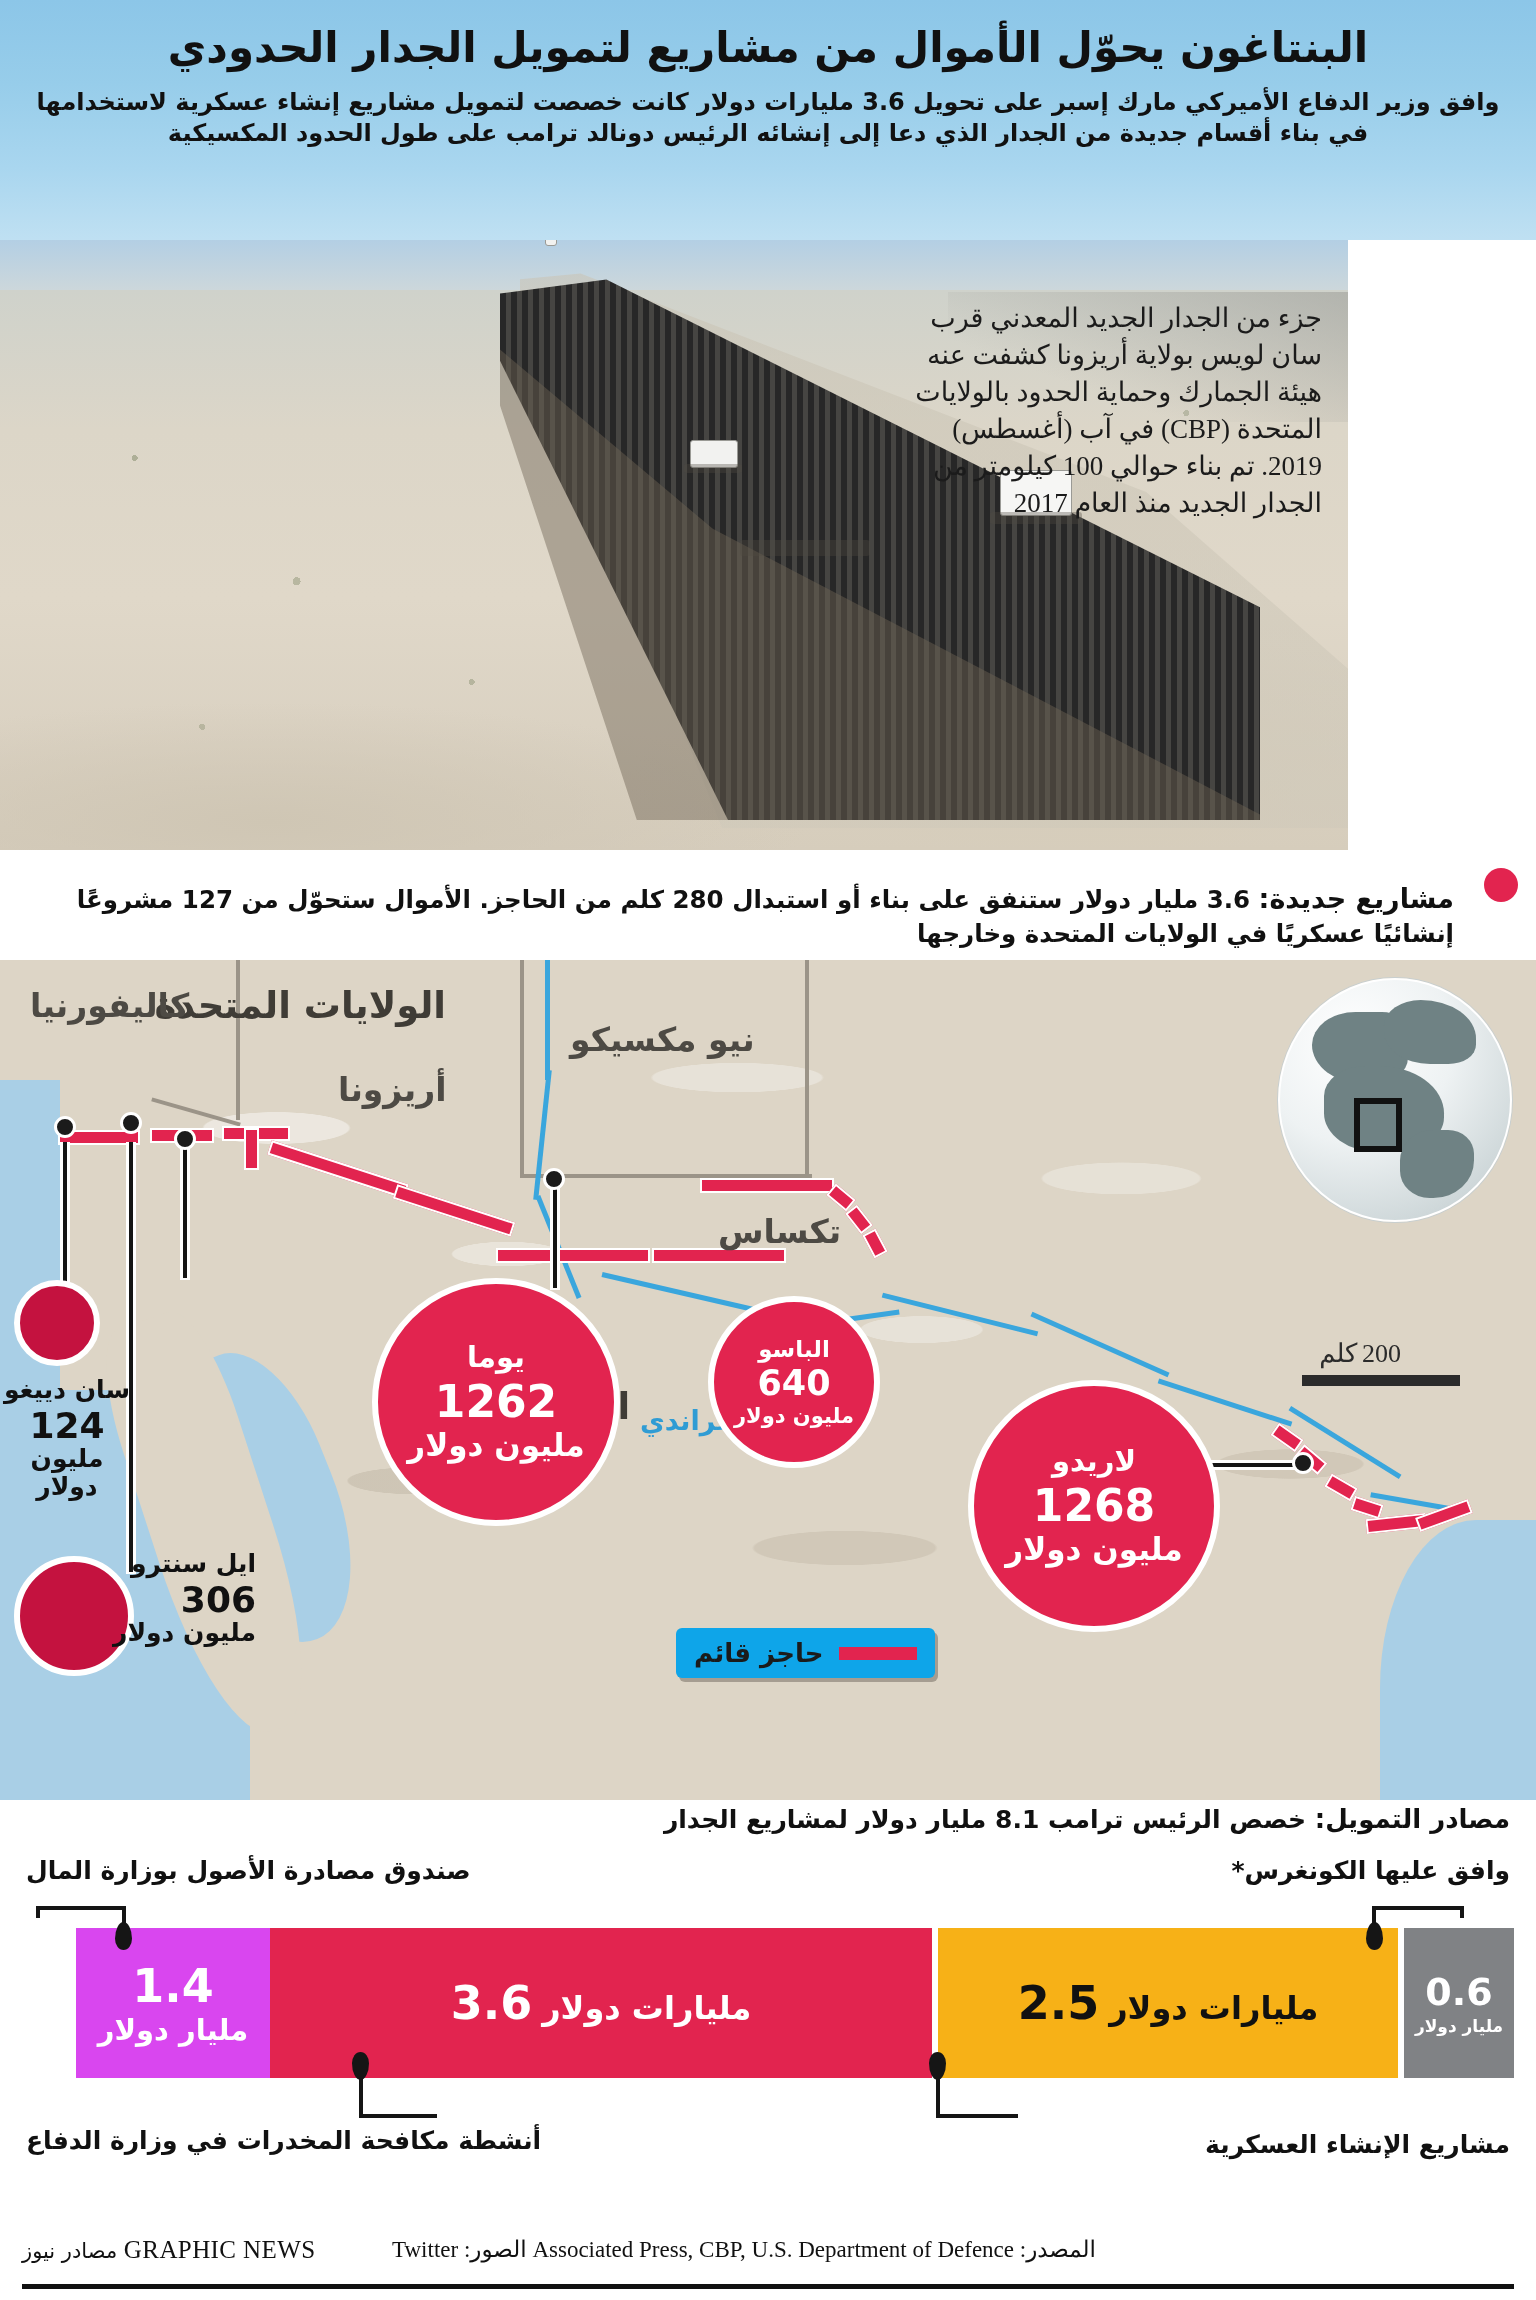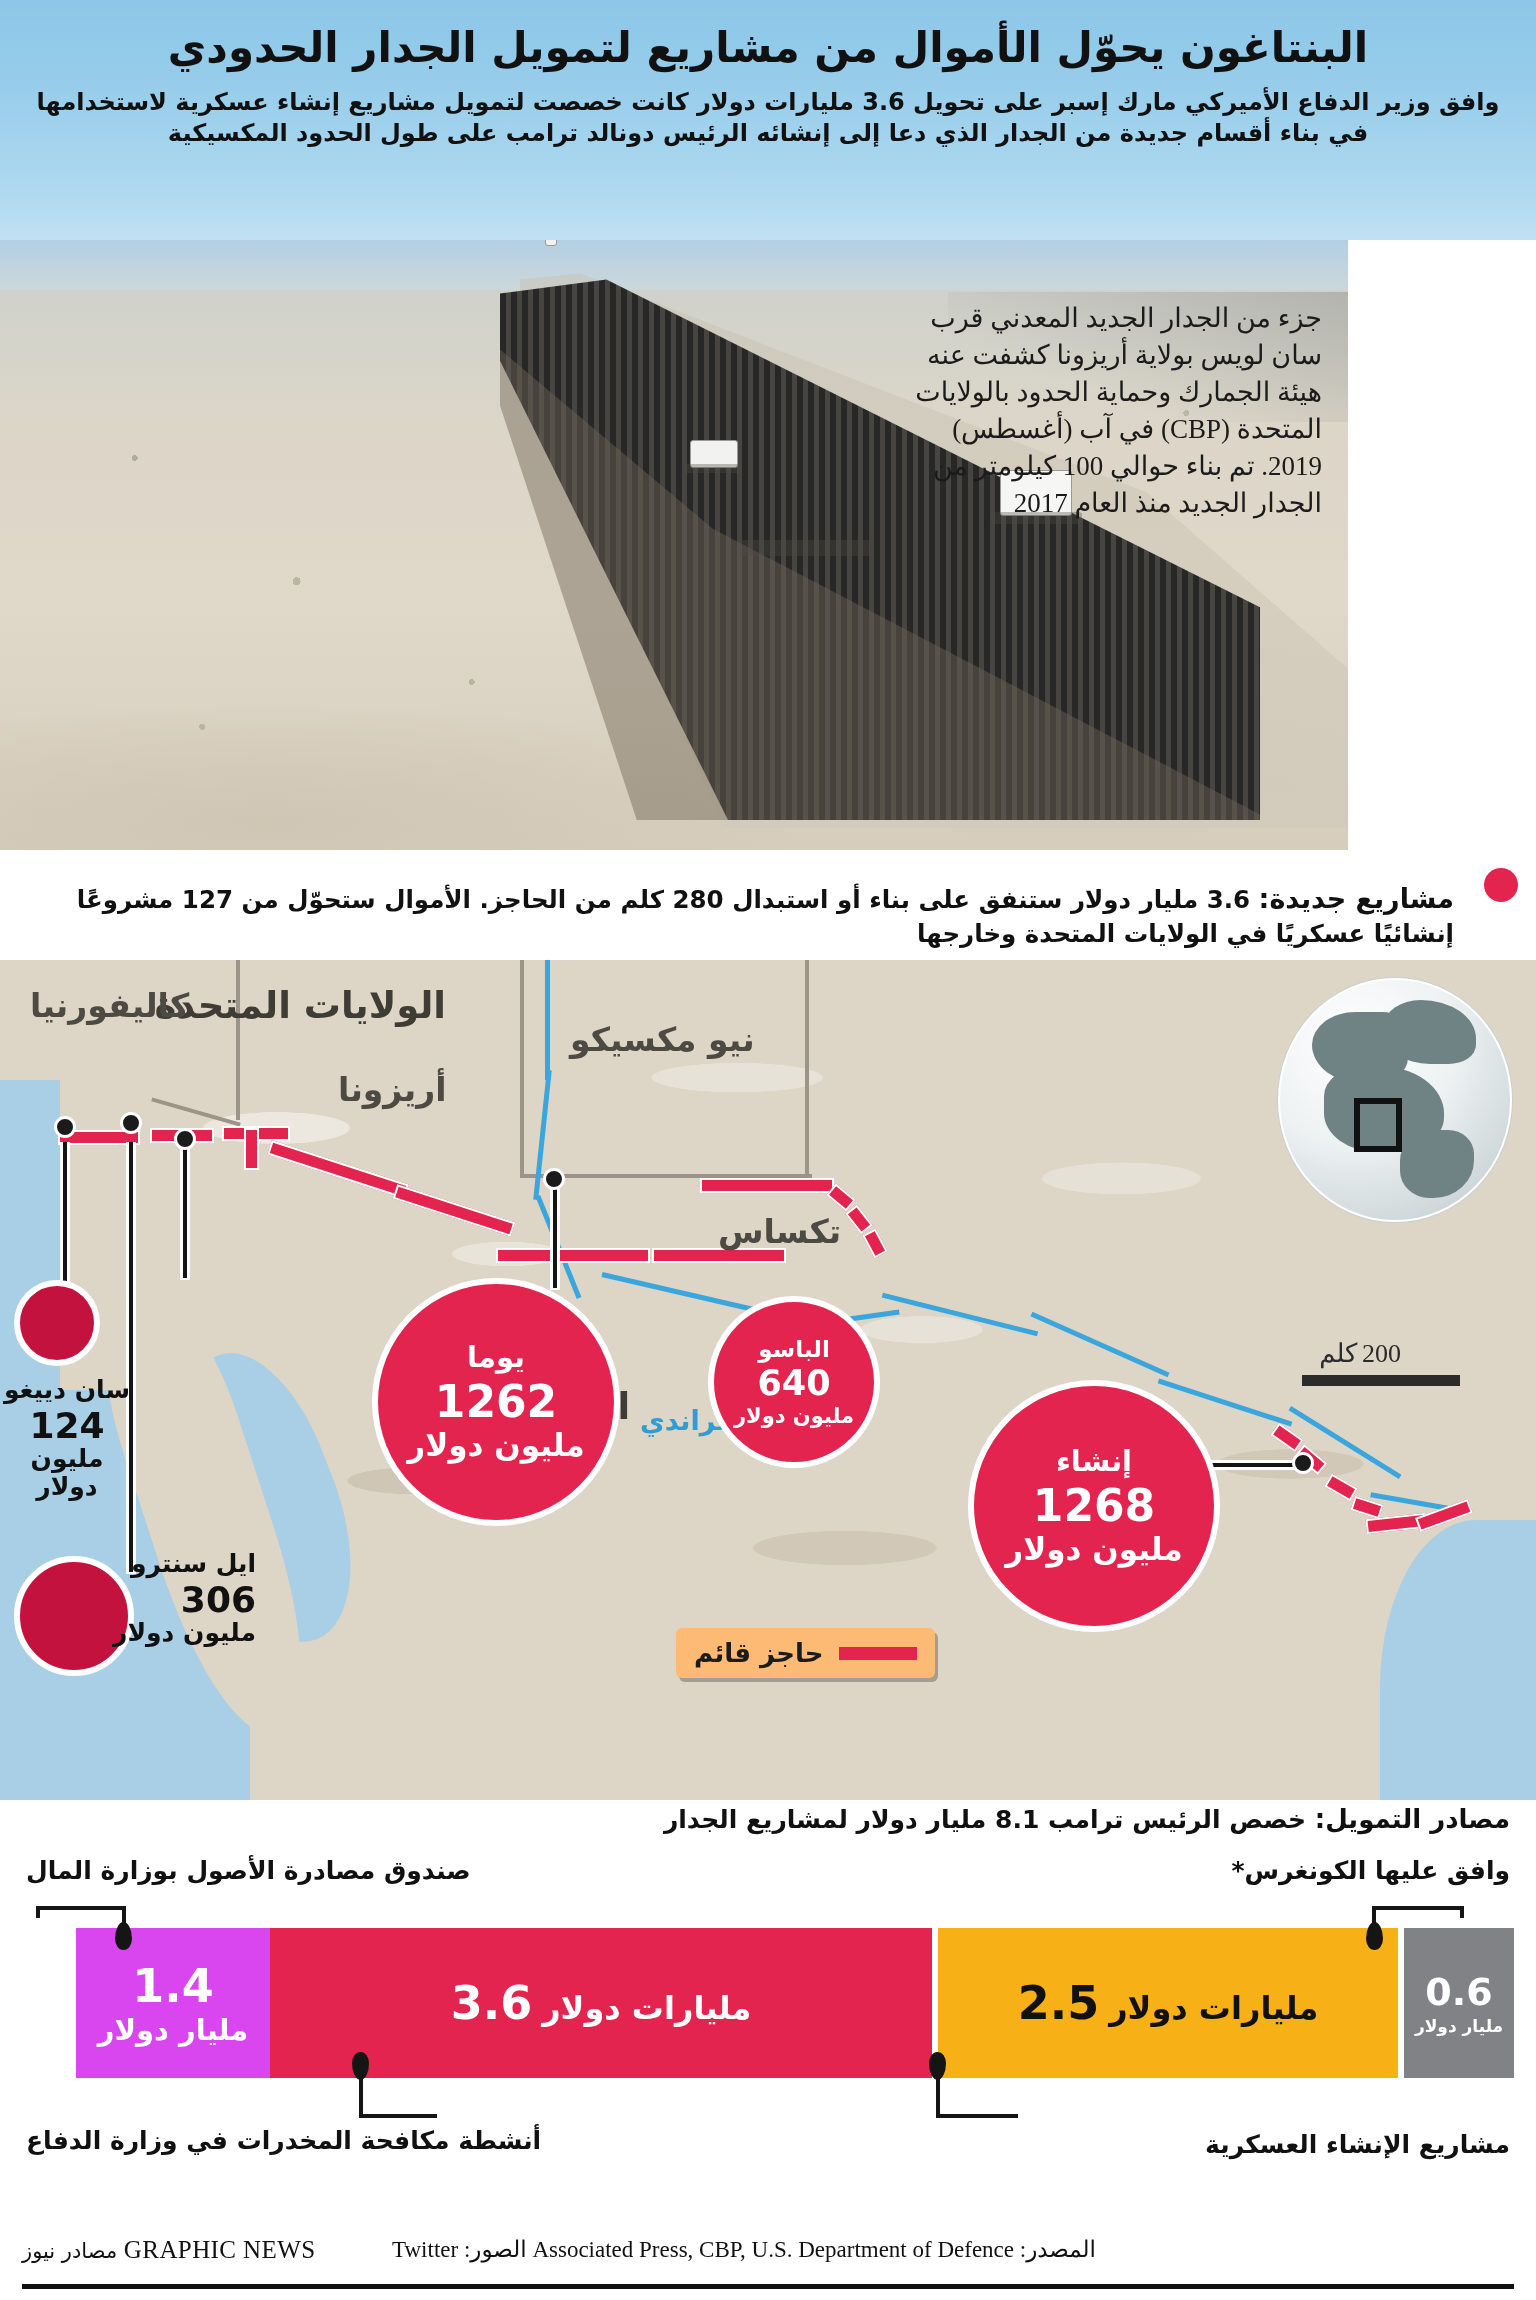--- a/index.html
+++ b/index.html
@@ -165,21 +165,21 @@
     border:2px solid #ffffff;box-shadow:0 0 0 1px #c8cfd0;overflow:hidden;z-index:10;
   }
   .continent{position:absolute;background:#6f8284;}
   .globe-box{position:absolute;border:6px solid #111;background:transparent;}
 
   .scalebar{position:absolute;z-index:10;text-align:center;}
   .scalebar .txt{font-family:"Liberation Serif",serif;font-size:26px;color:#2b2b2b;}
   .scalebar .bar{height:11px;background:#2b2b2b;margin-top:6px;}
 
   .legend{
-    position:absolute;z-index:11;background:#fdba74;border-radius:6px;
+    position:absolute;z-index:11;background:#0ea5e9;border-radius:6px;
     box-shadow:3px 4px 0 rgba(60,55,45,.35);
     padding:10px 18px;display:flex;align-items:center;gap:16px;flex-direction:row-reverse;
   }
   .legend .swatch{width:78px;height:13px;background:#e2244f;}
   .legend .lt{font-family:"DejaVu Sans",sans-serif;font-weight:bold;font-size:26px;color:#1b1b1b;}
 
   
   .funding{position:absolute;left:0;top:1800px;width:1536px;height:360px;background:#fff;}
   .fund-head{
     position:absolute;right:26px;top:0;width:1480px;text-align:right;
@@ -358,21 +358,21 @@
       <span class="un" style="font-size:31px;margin-top:4px;">مليون دولار</span>
     </div>
 
     <div class="bubble" style="left:708px;top:336px;width:172px;height:172px;">
       <span class="nm" style="font-size:23px;">الباسو</span>
       <span class="vl" style="font-size:35px;margin-top:4px;">640</span>
       <span class="un" style="font-size:21px;margin-top:3px;">مليون دولار</span>
     </div>
 
     <div class="bubble" style="left:968px;top:420px;width:252px;height:252px;">
-      <span class="nm" style="font-size:29px;">إنشاء</span>
+      <span class="nm" style="font-size:29px;">لاريدو</span>
       <span class="vl" style="font-size:44px;margin-top:6px;">1268</span>
       <span class="un" style="font-size:31px;margin-top:4px;">مليون دولار</span>
     </div>
 
     <div class="globe">
       <div class="continent" style="left:32px;top:32px;width:96px;height:72px;border-radius:50% 30% 40% 60%;"></div>
       <div class="continent" style="left:104px;top:20px;width:92px;height:64px;border-radius:40% 60% 30% 50%;"></div>
       <div class="continent" style="left:44px;top:86px;width:120px;height:86px;border-radius:35% 55% 40% 45%;"></div>
       <div class="continent" style="left:120px;top:150px;width:74px;height:68px;border-radius:45% 35% 55% 40%;"></div>
       <div class="globe-box" style="left:74px;top:118px;width:36px;height:42px;"></div>

